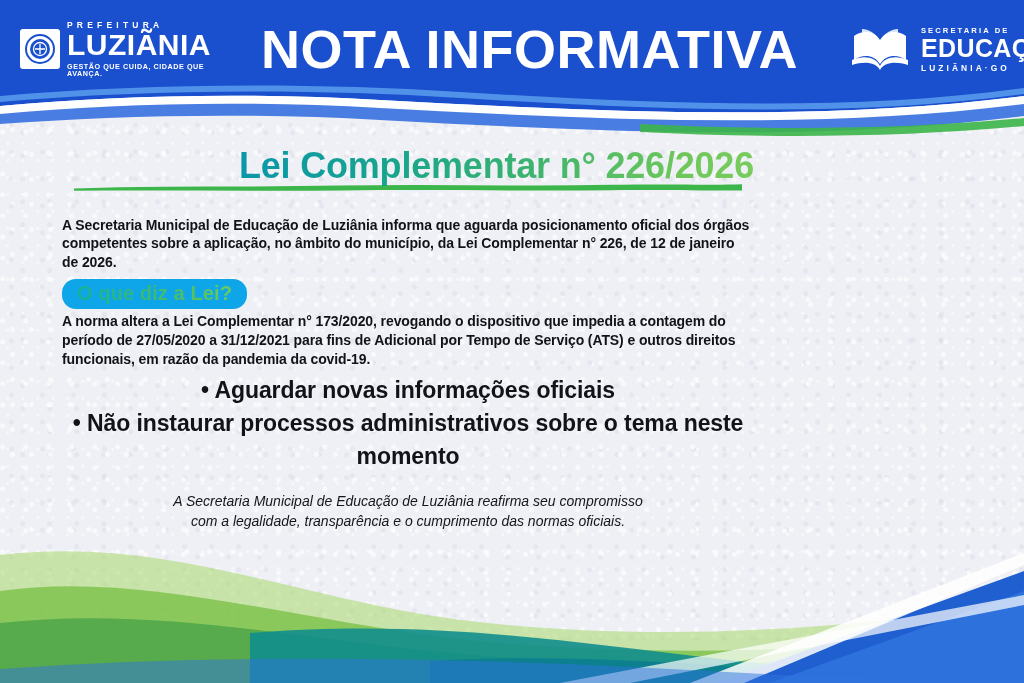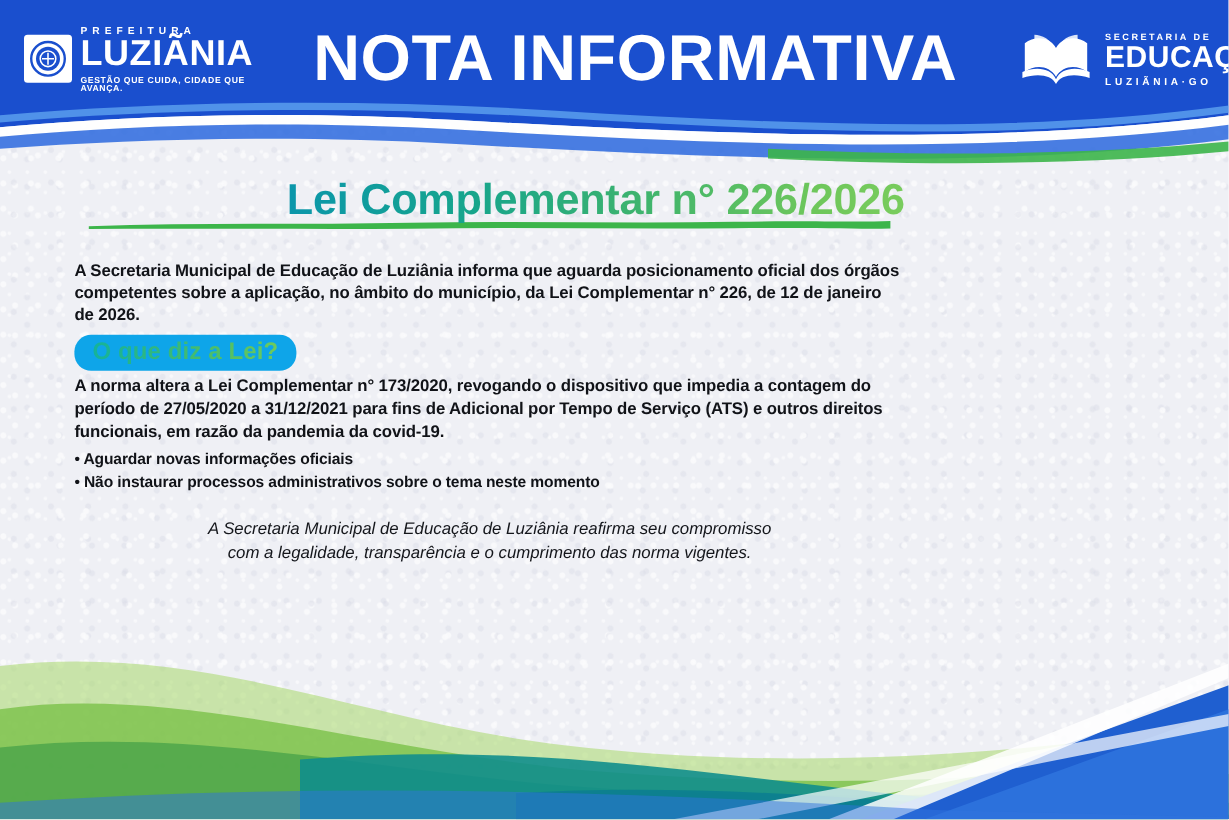--- a/index.html
+++ b/index.html
@@ -229,25 +229,26 @@
     -webkit-text-fill-color: transparent;
   }
   .badge-2 { margin-top: 14px; }
 
   .bullets {
     margin: 6px 0 0 0;
     padding: 0;
     list-style: none;
   }
   .bullets li {
-    font-size: 13px;
+    font-size: 23px;
     font-weight: bold;
     color: #111318;
     line-height: 1.42;
     letter-spacing: -.1px;
+    text-align: center;
   }
 
   .closing {
     margin-top: 20px;
     text-align: center;
     font-size: 14px;
     font-style: italic;
     font-weight: 500;
     color: #14161b;
     line-height: 1.42;
@@ -344,17 +345,17 @@
     <p class="para p-second">A norma altera a Lei Complementar n° 173/2020, revogando o dispositivo que impedia a contagem do período de 27/05/2020 a 31/12/2021 para fins de Adicional por Tempo de Serviço (ATS) e outros direitos funcionais, em razão da pandemia da covid-19.</p>
 
 
     <ul class="bullets">
       <li>• Aguardar novas informações oficiais</li>
       <li>• Não instaurar processos administrativos sobre o tema neste momento</li>
     </ul>
 
     <div class="closing">
       <div>A Secretaria Municipal de Educação de Luziânia reafirma seu compromisso</div>
-      <div>com a legalidade, transparência e o cumprimento das norma vigentes.</div>
+      <div>com a legalidade, transparência e o cumprimento das normas oficiais.</div>
     </div>
 
   </div>
 </div>
 
 </body></html>

